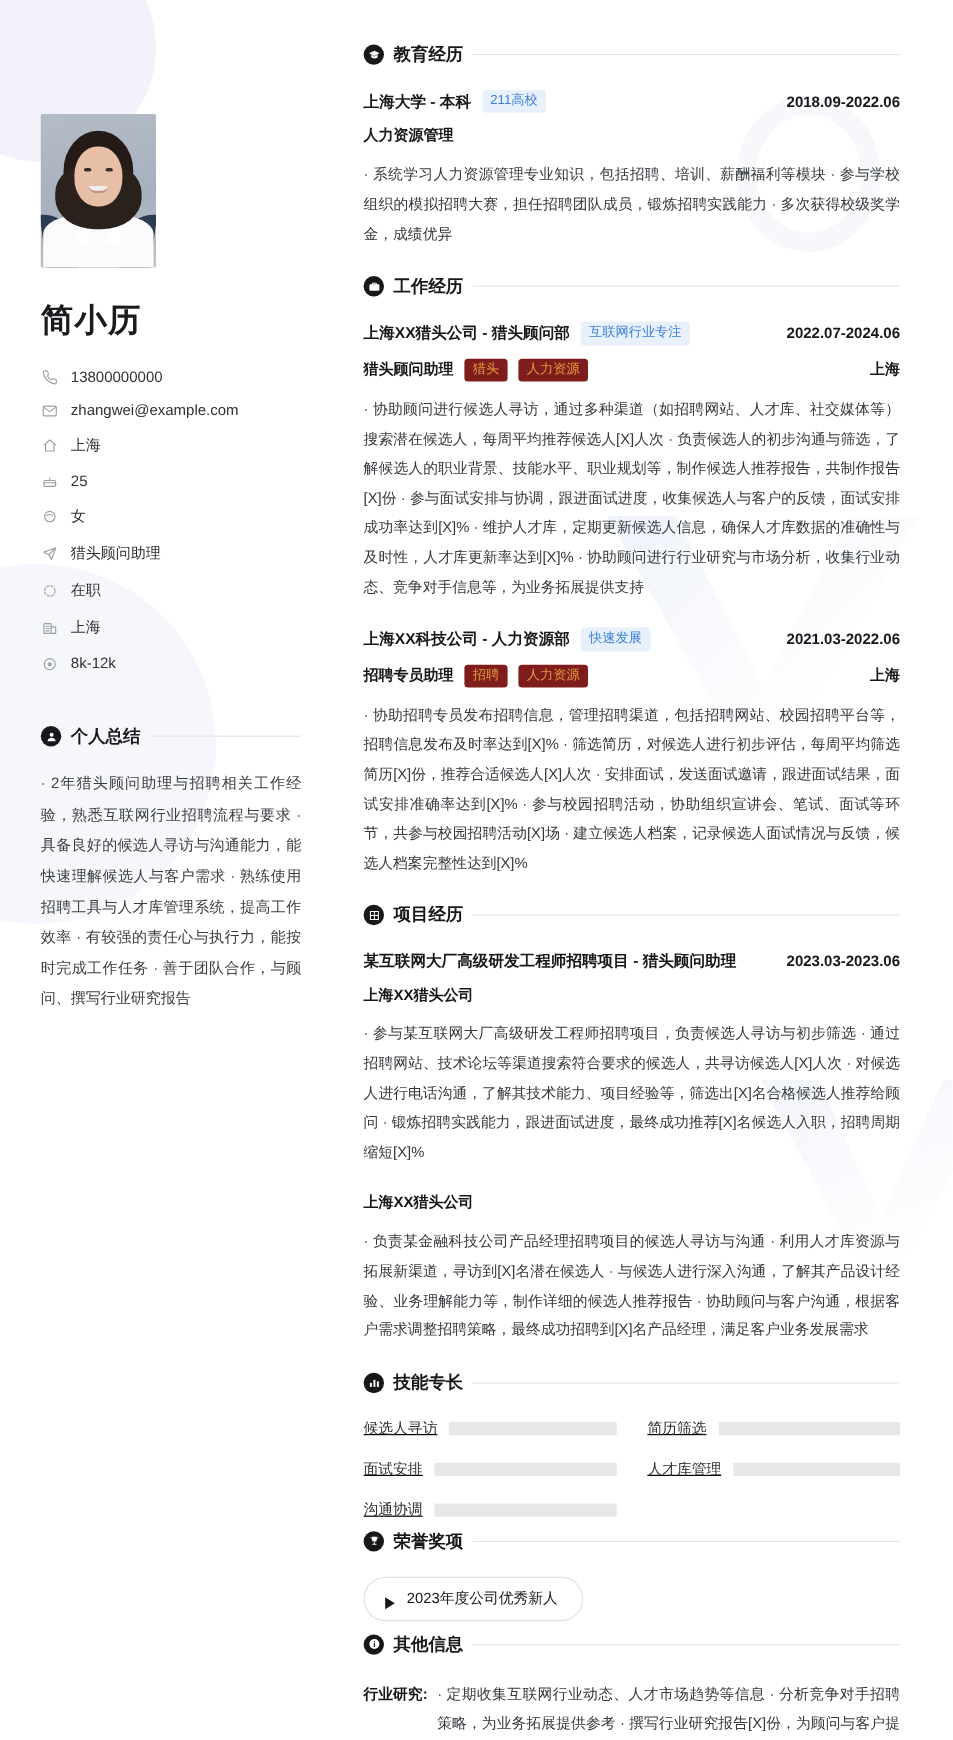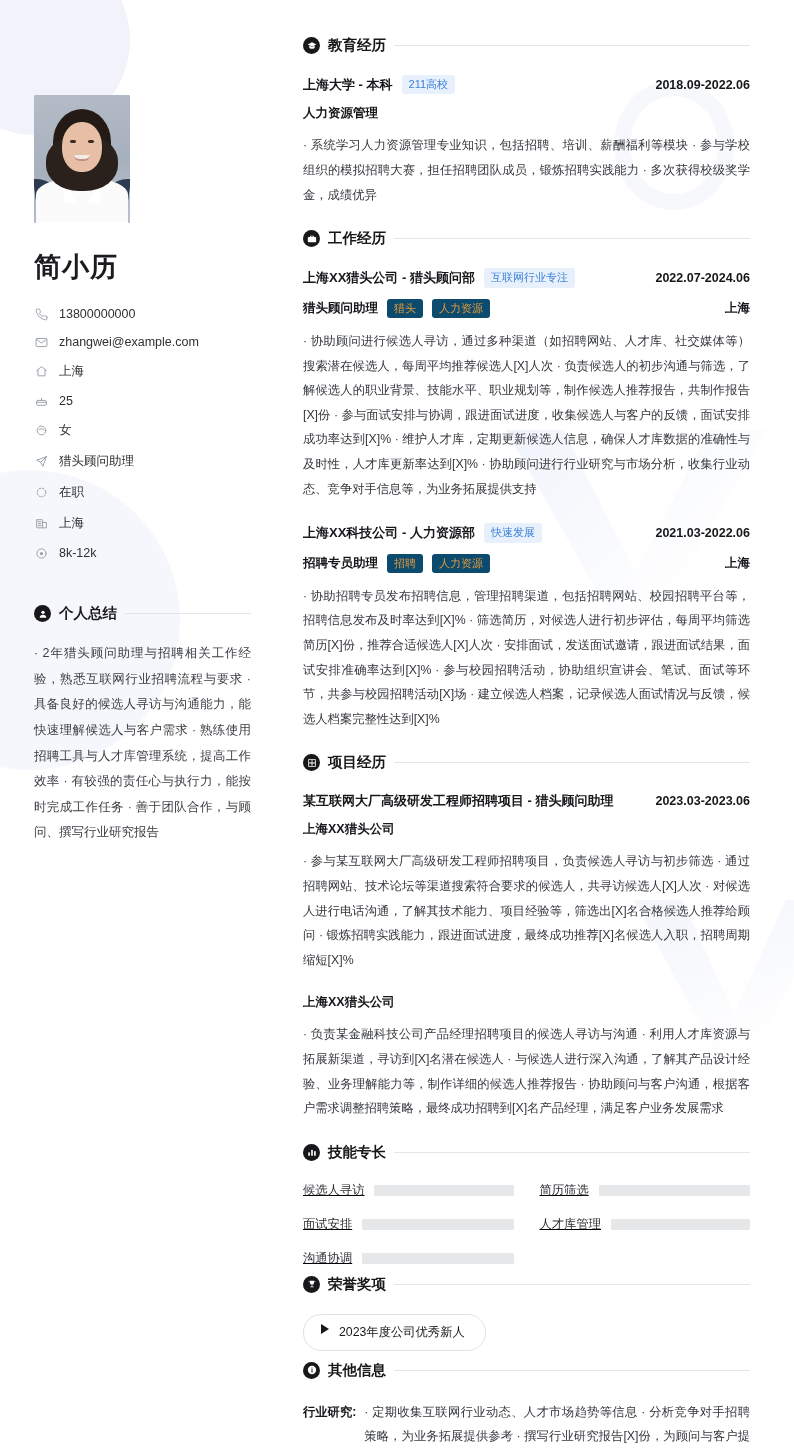--- a/index.html
+++ b/index.html
@@ -276,21 +276,21 @@
   .tag {
     display: inline-block;
     font-size: 11px;
     font-weight: 400;
     padding: 2px 7px;
     border-radius: 3px;
     line-height: 1.4;
     white-space: nowrap;
   }
   .tag-blue { color: #3b82d6; background: #e8f0fc; }
-  .tag-orange { color: #e49a3c; background: #0c4a6e; text-align: center; }
+  .tag-orange { color: #e49a3c; background: #7f1d1d; text-align: center; }
   .entry-sub {
     font-size: 12.5px;
     font-weight: 700;
     color: #17181b;
   }
   .entry-desc {
     font-size: 12.3px;
     line-height: 2.0;
     color: #34373c;
     text-align: justify;
@@ -326,21 +326,21 @@
   }
   .skill-fill {
     height: 100%;
     background: #dde5f7;
   }
 
   
   .honor-list { display: flex; flex-wrap: wrap; gap: 12px; margin-bottom: 10px; }
   .honor-pill {
     display: inline-flex;
-    align-items: flex-start;
+    align-items: flex-end;
     gap: 10px;
     border: 1px solid #dfe1e5;
     border-radius: 18px;
     padding: 9px 20px 9px 17px;
     background: #fff;
   }
   .honor-pill .tri {
     width: 0; height: 0;
     border-style: solid;
     border-width: 5px 0 5px 8px;

